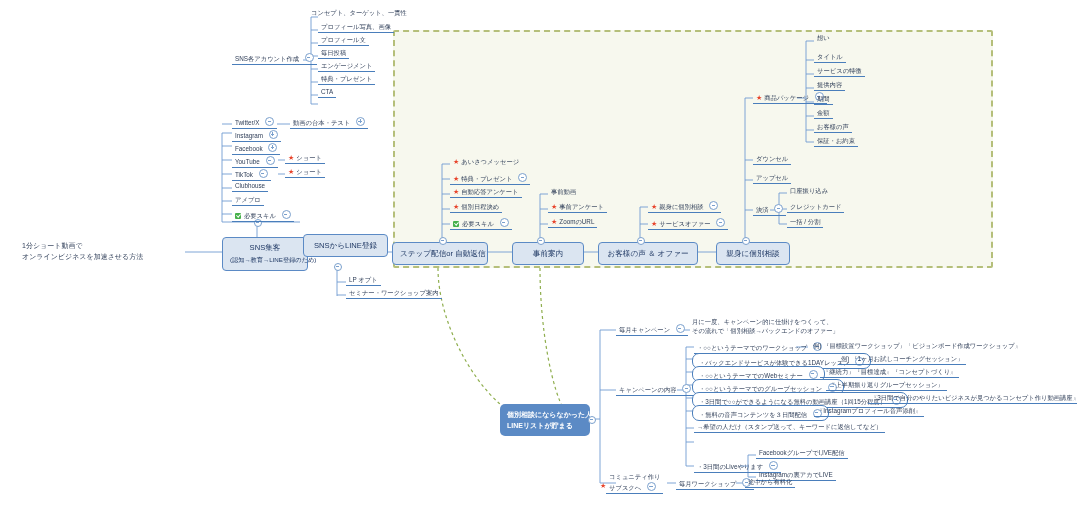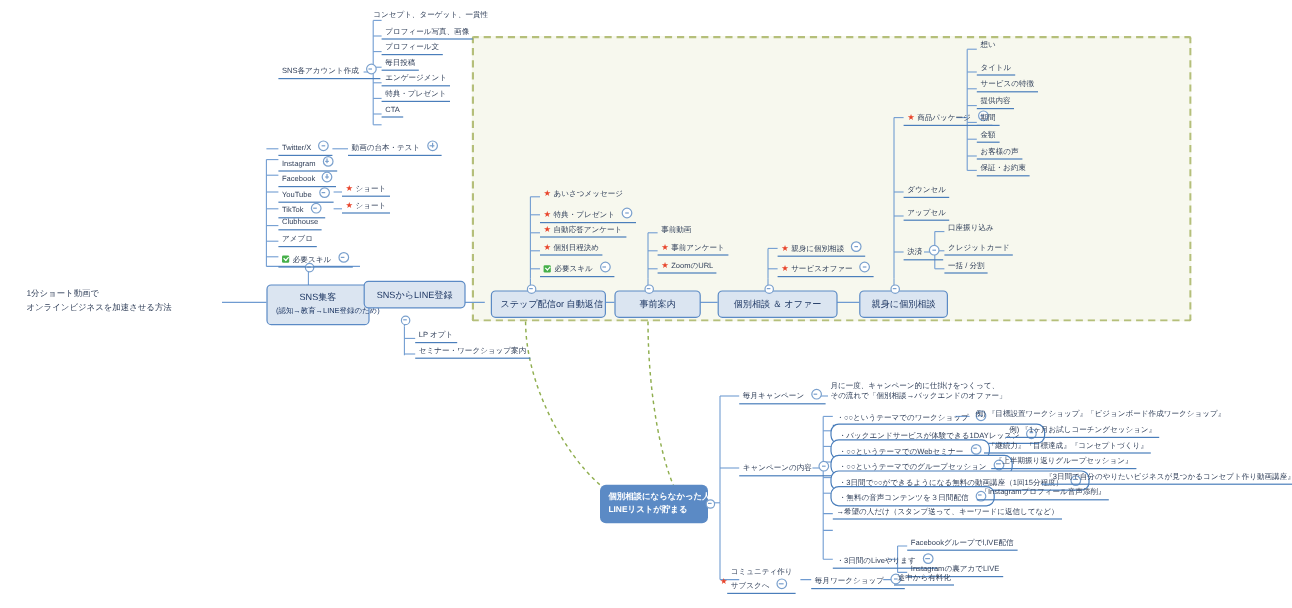--- a/index.html
+++ b/index.html
@@ -231,30 +231,30 @@
 
   <div class="node boxed two" style="left:222px;top:237px;width:70px;">
     <div>SNS集客</div>
     <div style="font-size:6.2px;">(認知→教育→LINE登録のため)</div>
   </div>
 
   <div class="node boxed" style="left:303px;top:234px;width:69px;">
     <div>SNSからLINE登録</div>
   </div>
 
-  <div class="node boxed" style="left:392px;top:242px;width:80px;margin-left:17px;">
+  <div class="node boxed" style="left:392px;top:242px;width:80px;">
     <div>ステップ配信or 自動返信</div>
   </div>
 
   <div class="node boxed" style="left:512px;top:242px;width:56px;">
     <div>事前案内</div>
   </div>
 
   <div class="node boxed" style="left:598px;top:242px;width:84px;">
-    <div>個別相談 ＆ オファー</div>
+    <div>お客様の声 ＆ オファー</div>
   </div>
 
   <div class="node boxed" style="left:716px;top:242px;width:58px;">
     <div>親身に個別相談</div>
   </div>
 
   <div class="dot" style="left:254px;top:219px;"></div>
   <div class="dot" style="left:334px;top:263px;"></div>
   <div class="dot" style="left:439px;top:237px;"></div>
   <div class="dot" style="left:537px;top:237px;"></div>

